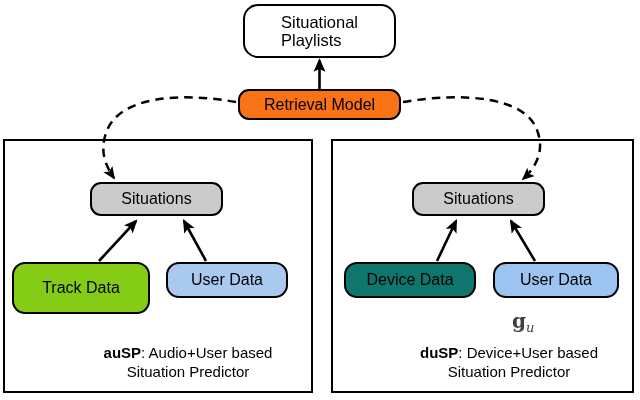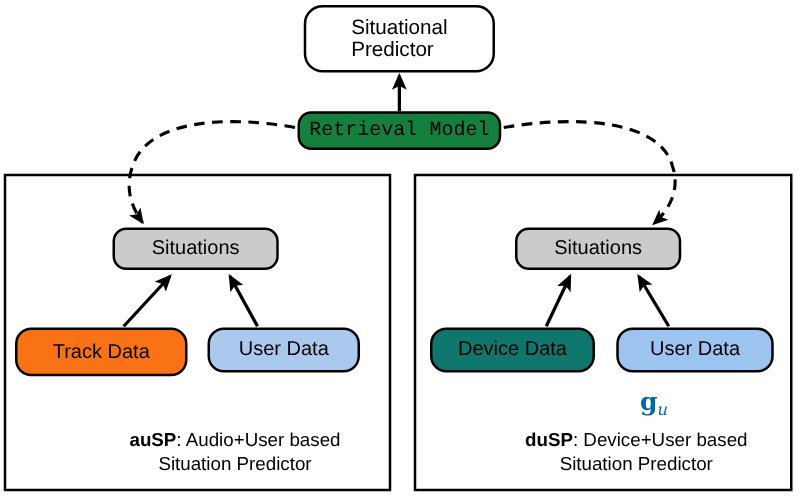--- a/index.html
+++ b/index.html
@@ -38,40 +38,39 @@
   .rounded-lg { border-radius: 14px; }
   .rounded-pill { border-radius: 13px; }
 
   #node-playlists {
     left: 243px; top: 4px; width: 153px; height: 54px;
     border-radius: 15px;
     font-size: 16.5px;
   }
   #node-retrieval {
     left: 238px; top: 89px; width: 163px; height: 31px;
-    background: #15803d;
+    background: #f97316;
     border-radius: 11px;
     font-size: 16px;
-    font-family: Liberation Mono, monospace;
   }
   #node-situations-left {
     left: 90px; top: 182px; width: 133px; height: 34px;
     background: #cbcbcb;
     border-radius: 11px;
     font-size: 16px;
   }
   #node-situations-right {
     left: 412px; top: 182px; width: 133px; height: 34px;
     background: #cbcbcb;
     border-radius: 11px;
     font-size: 16px;
   }
   #node-track-data {
-    left: 12px; top: 262px; width: 138px; height: 39px;
-    background: #f97316;
+    left: 12px; top: 262px; width: 138px; height: 52px;
+    background: #84cc16;
     border-radius: 13px;
     font-size: 16px;
   }
   #node-user-data-left {
     left: 166px; top: 262px; width: 122px; height: 36px;
     background: #a9c9ef;
     border-radius: 13px;
     font-size: 16px;
   }
   #node-device-data {
@@ -106,21 +105,21 @@
   #caption-left { left: 3px; top: 343px; width: 370px; }
   #caption-right { left: 331px; top: 343px; width: 356px; }
   .caption b { font-weight: bold; }
 
   #symbol-gu {
     position: absolute;
     left: 512px; top: 309px;
     font-family: "DejaVu Serif", serif;
     font-size: 20px;
     font-weight: bold;
-    color: #0369a1;
+    color: #404040;
     white-space: nowrap;
   }
   #symbol-gu .sub {
     font-size: 13px;
     font-style: italic;
     font-weight: normal;
     vertical-align: -0.28em;
     letter-spacing: 0;
   }
 </style>
@@ -150,21 +149,21 @@
     <line x1="206" y1="261" x2="184" y2="221" stroke="#000000" stroke-width="2.6" marker-end="url(#arrowSolid)"></line>
 
     <line x1="437" y1="261" x2="456" y2="221" stroke="#000000" stroke-width="2.6" marker-end="url(#arrowSolid)"></line>
 
     <line x1="535" y1="261" x2="511" y2="221" stroke="#000000" stroke-width="2.6" marker-end="url(#arrowSolid)"></line>
   </svg>
 
   <div class="node rounded-lg" id="node-playlists">
     <div>
       <div>Situational</div>
-      <div>Predictor</div>
+      <div>Playlists</div>
     </div>
   </div>
 
   <div class="node rounded-pill" id="node-retrieval">
     <span>Retrieval Model</span>
   </div>
 
   <div class="panel" id="panel-left"></div>
   <div class="panel" id="panel-right"></div>
 

